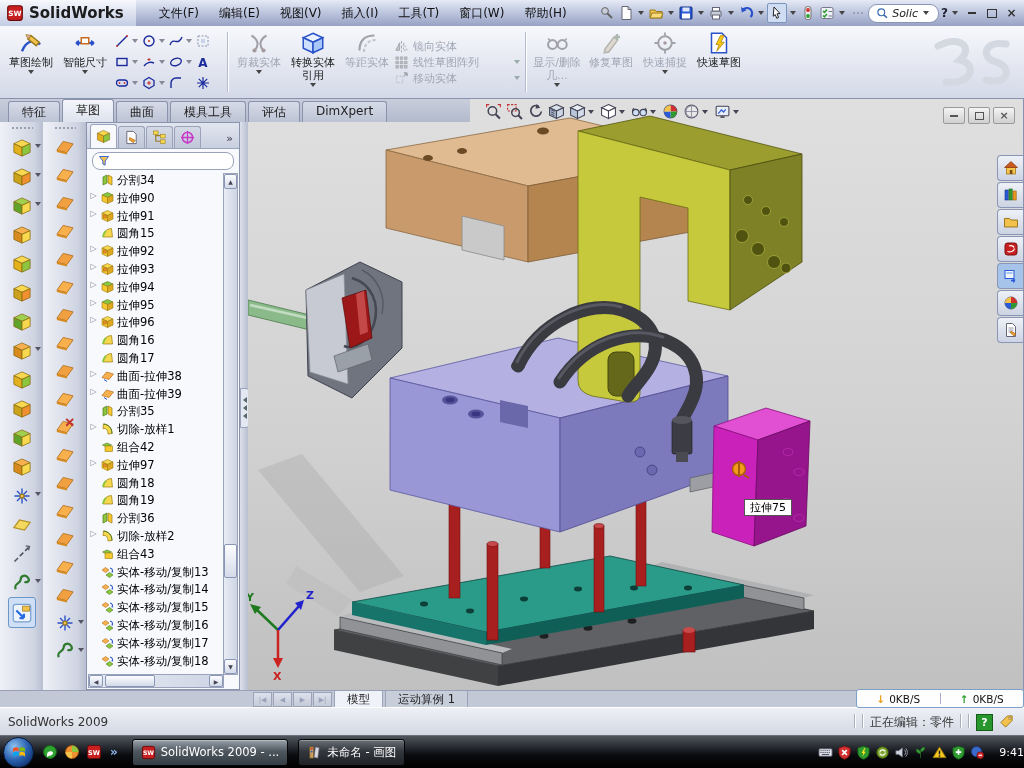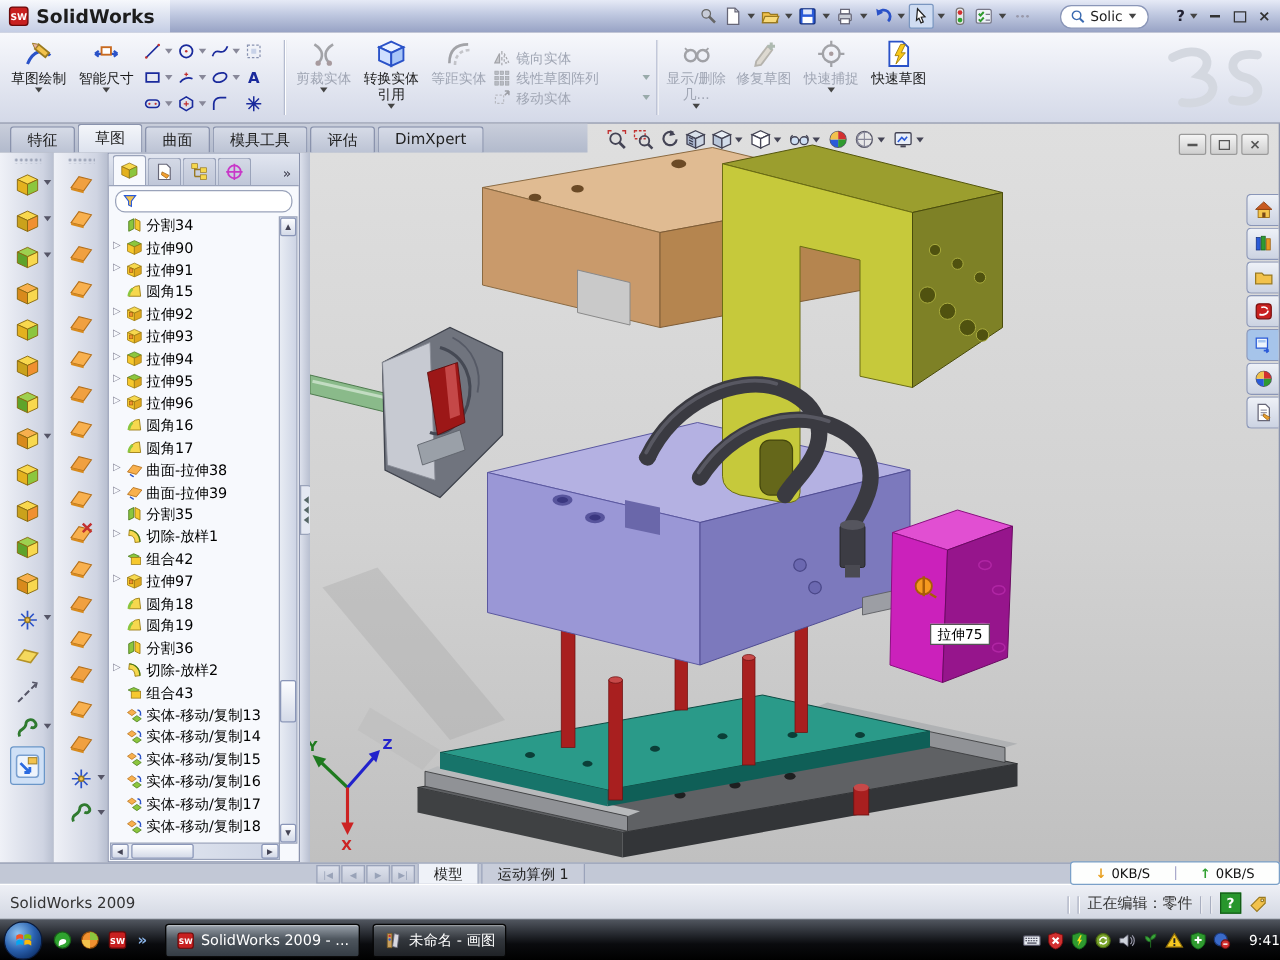--- a/index.html
+++ b/index.html
@@ -13,21 +13,21 @@
     background:linear-gradient(#f6f8fc,#c4cde4);}
   #logo .lt{font-weight:bold;font-size:15px;color:#1c1c1c;}
   #menubar{display:flex;gap:2px;margin-left:14px;}
   .menu-item{font-size:12px;color:#111;padding:3px 9px;cursor:default;}
   #tb-right{margin-left:auto;display:flex;align-items:center;gap:2px;padding-right:4px;}
   .qbtn{display:flex;align-items:center;padding:1px 1px;border-radius:2px;}
   .qbtn.pressed{background:#cfdcf2;border:1px solid #7a96c0;}
   .dd{width:0;height:0;border-left:3px solid transparent;border-right:3px solid transparent;
     border-top:4px solid #444;margin:0 2px;}
   #searchbox{display:flex;align-items:center;gap:3px;background:#fff;border:1px solid #8a96b8;
-    border-radius:9px;height:17px;padding:0 7px;margin:0 20px;}
+    border-radius:9px;height:17px;padding:0 7px;margin:0 0;font-style:italic;}
   #searchbox span{font-size:11px;color:#222;}
   .winbtn{width:17px;height:15px;display:flex;align-items:center;justify-content:center;margin-left:1px;}
   .g-min{width:8px;height:2px;background:#333;}
   .g-rest{width:8px;height:7px;border:1.5px solid #333;}
   .g-x{font-size:12px;font-weight:bold;color:#333;line-height:10px;}
   
   #ribbon{top:26px;left:0;width:1024px;height:73px;
     background:linear-gradient(#f7f8fc,#d4d9e8);border-bottom:1px solid #8a93ad;display:flex;align-items:stretch;padding-left:4px;box-sizing:border-box;}
   .rib-btn{display:flex;flex-direction:column;align-items:center;justify-content:flex-start;
     width:54px;padding-top:5px;font-size:11px;line-height:13px;color:#1a1a1a;text-align:center;}
@@ -126,21 +126,21 @@
   .navbtn{width:17px;margin:1px 0 1px 1px;background:linear-gradient(#dde1ec,#c4cad8);border:1px solid #9aa3ba;
     display:flex;align-items:center;justify-content:center;font-size:7px;color:#99a3b8;}
   .mtab{padding:1px 12px;font-size:11.5px;color:#222;border:1px solid #9aa3ba;border-top:none;margin-left:2px;
     background:#c8cdda;display:flex;align-items:center;}
   .mtab.active{background:#eff2f8;}
   
   #statusbar{left:0;top:707px;width:1024px;height:28px;
     background:linear-gradient(#eef0f6,#d2d7e2);border-top:1px solid #fff;display:flex;align-items:center;
     font-size:12px;color:#333;gap:42px;}
   #sb-left{padding-left:8px;}
-  #sb-right{margin-left:auto;display:flex;align-items:flex-end;gap:6px;padding-right:10px;}
+  #sb-right{margin-left:auto;display:flex;align-items:flex-start;gap:6px;padding-right:10px;}
   .sb-sep{width:1px;height:14px;background:#a8aec0;border-right:1px solid #fff;}
   #sb-help{width:15px;height:15px;background:#27962c;border:1px solid #145c18;color:#fff;font-weight:bold;
     font-size:11px;display:flex;align-items:center;justify-content:center;}
   
   #taskbar{left:0;top:735px;width:1024px;height:33px;
     background:linear-gradient(#50555e 0%,#23262c 38%,#0a0b0e 60%,#000 100%);
     border-top:1px solid #6a707a;display:flex;align-items:center;box-sizing:border-box;}
   #orb{width:29px;height:29px;border-radius:50%;margin:0 8px 0 3px;
     background:radial-gradient(circle at 35% 30%,#8ec2f0,#2a62b0 48%,#0c2d66 85%);
     border:1px solid #0a1a3a;display:flex;align-items:center;justify-content:center;}
@@ -162,20 +162,29 @@
 <div id="titlebar" class="abs">
   <div id="logo">
     <span id="logo-cube">
           <svg width="18" height="18" viewBox="0 0 16 16">
             <rect x="1.5" y="1.5" width="13" height="13" rx="2" fill="#c82020" stroke="#6a0a0a"></rect>
             <text x="8" y="11" font-size="6.5" fill="#fff" text-anchor="middle" font-weight="bold">SW</text>
           </svg>
         </span>
     <span class="lt">SolidWorks</span>
   </div>
+  <div id="menubar">
+        <span class="menu-item">文件(F)</span>
+        <span class="menu-item">编辑(E)</span>
+        <span class="menu-item">视图(V)</span>
+        <span class="menu-item">插入(I)</span>
+        <span class="menu-item">工具(T)</span>
+        <span class="menu-item">窗口(W)</span>
+        <span class="menu-item">帮助(H)</span>
+      </div>
   <div id="tb-right">
     <span id="qicons" style="display:flex;align-items:center;gap:1px;">
           <span class="qbtn">
             <svg width="16" height="16" viewBox="0 0 16 16">
               <circle cx="6" cy="6" r="3.4" fill="#c8ccd8" stroke="#666"></circle>
               <path d="M8,8 L13,13" stroke="#666" stroke-width="2"></path>
             </svg>
           </span>
           <span class="qbtn">
             <svg width="16" height="16" viewBox="0 0 16 16">

